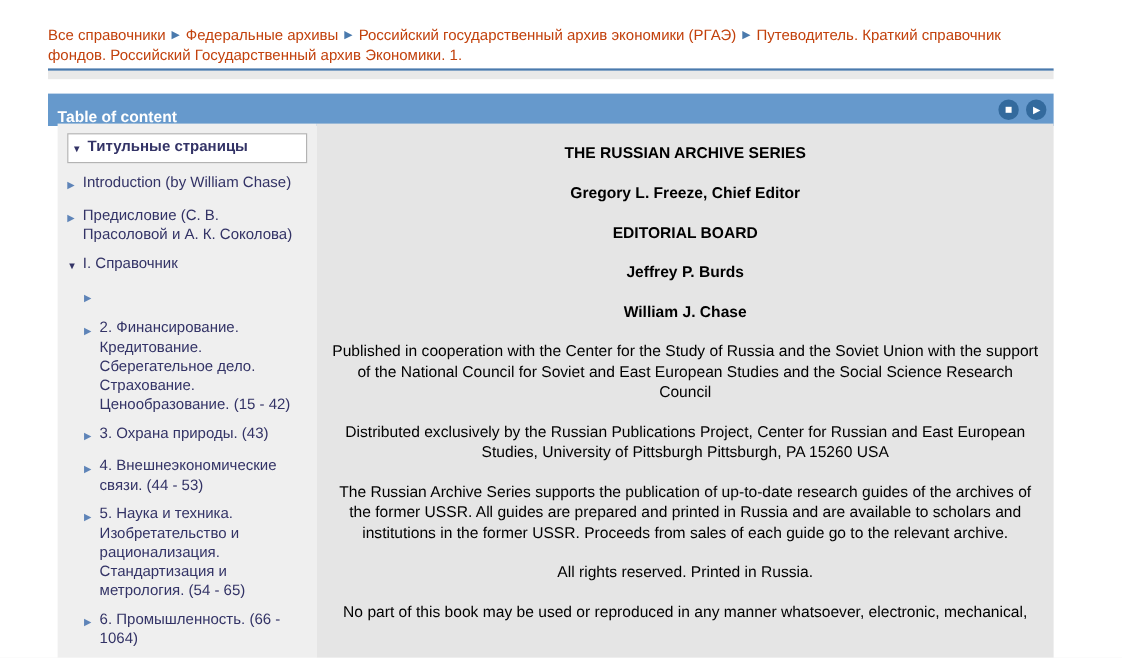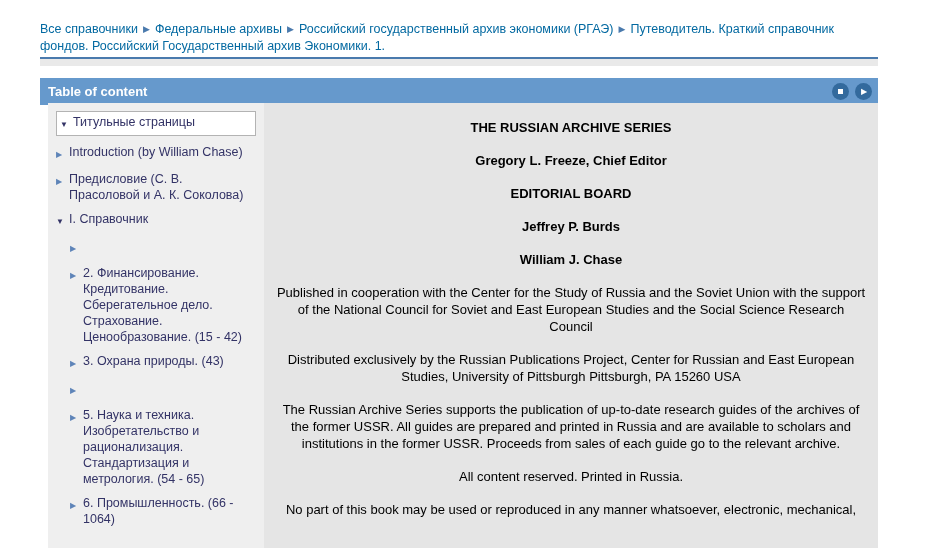--- a/index.html
+++ b/index.html
@@ -2,48 +2,48 @@
 <html><head>
 <meta charset="utf-8">
 <style>
   * { margin:0; padding:0; box-sizing:border-box; }
   html,body { width:935px; height:548px; overflow:hidden; background:#ffffff;
     font-family:"Liberation Sans","DejaVu Sans",sans-serif; }
   .page { position:absolute; left:40px; top:0; width:838px; height:548px; }
 
   
   .breadcrumb { padding-top:21px; font-size:12.5px; line-height:16px; color:#4a7aad; }
-  .crumb { color:#0369a1; text-decoration:none; cursor:pointer; }
+  .crumb { color:#c2410c; text-decoration:none; cursor:pointer; }
   .crumb-sep { color:#4a7aad; font-size:9px; padding:0 5px; position:relative; top:-1px; }
   .bc-divider { margin-top:3px; height:2px; background:#4a7aad; }
   .bc-band { height:7px; background:#e9e9e9; }
 
   
   .panel-header { margin-top:12px; height:27px; background:#6699cc; position:relative;
-    display:flex; align-items:center; }
+    display:flex; align-items:flex-end; }
   .panel-title { color:#ffffff; font-weight:bold; font-size:13px; padding-left:8px; }
   .panel-buttons { position:absolute; right:6px; top:5px; display:flex; gap:6px; }
   .circle-btn { width:17px; height:17px; border-radius:50%; background:#336a9d;
     display:flex; align-items:center; justify-content:center; cursor:pointer; }
   .glyph-square { width:5px; height:5px; background:#ffffff; display:block; }
   .glyph-play { color:#ffffff; font-size:8px; line-height:1; margin-left:1px; }
 
   
   .body-area { position:absolute; left:0; top:103px; width:838px; height:445px; }
   .sidebar { position:absolute; left:8px; top:0; width:216px; height:445px;
     background:#efefef; padding:8px 8px 0 8px; overflow:hidden; }
   .nav-item { display:flex; margin-bottom:8px; font-size:12.5px; line-height:16px;
     color:#333366; cursor:pointer; }
   .nav-item.lvl1 { padding-left:14px; }
   .nav-arrow { flex:0 0 13px; font-size:8px; color:#5e84b8; padding-top:3px; }
   .nav-arrow.open { color:#333366; }
   .nav-label { flex:1; }
   .nav-selected { background:#ffffff; border:1px solid #b3b3b3; padding:2px 3px;
     font-weight:bold; margin-bottom:8px; }
-  .nav-selected .nav-label { font-weight:normal; }
+  .nav-selected .nav-label { font-weight:bold; }
 
   
   .main { position:absolute; left:224px; top:0; width:614px; height:445px;
     background:#e5e5e5; overflow:hidden; }
   .doc { width:592px; margin:0 auto; text-align:center; color:#000000; font-size:13px; }
   .doc p { margin:16px 0; line-height:17px; }
   .doc p.b { font-weight:bold; }
 </style>
 </head>
 <body>
@@ -93,20 +93,21 @@
       <div class="nav-item lvl1">
         <span class="nav-arrow">▶</span>
         <span class="nav-label">2. Финансирование. Кредитование. Сберегательное дело. Страхование. Ценообразование. (15 - 42)</span>
       </div>
       <div class="nav-item lvl1">
         <span class="nav-arrow">▶</span>
         <span class="nav-label">3. Охрана природы. (43)</span>
       </div>
       <div class="nav-item lvl1">
         <span class="nav-arrow">▶</span>
+        <span class="nav-label">4. Внешнеэкономические связи. (44 - 53)</span>
       </div>
       <div class="nav-item lvl1">
         <span class="nav-arrow">▶</span>
         <span class="nav-label">5. Наука и техника. Изобретательство и рационализация. Стандартизация и метрология. (54 - 65)</span>
       </div>
       <div class="nav-item lvl1">
         <span class="nav-arrow">▶</span>
         <span class="nav-label">6. Промышленность. (66 - 1064)</span>
       </div>
 
@@ -115,19 +116,19 @@
     <div class="main">
       <div class="doc">
         <p class="b">THE RUSSIAN ARCHIVE SERIES</p>
         <p class="b">Gregory L. Freeze, Chief Editor</p>
         <p class="b">EDITORIAL BOARD</p>
         <p class="b">Jeffrey P. Burds</p>
         <p class="b">William J. Chase</p>
         <p>Published in cooperation with the Center for the Study of Russia and the Soviet Union with the support of the National Council for Soviet and East European Studies and the Social Science Research Council</p>
         <p>Distributed exclusively by the Russian Publications Project, Center for Russian and East European Studies, University of Pittsburgh Pittsburgh, PA 15260 USA</p>
         <p>The Russian Archive Series supports the publication of up-to-date research guides of the archives of the former USSR. All guides are prepared and printed in Russia and are available to scholars and institutions in the former USSR. Proceeds from sales of each guide go to the relevant archive.</p>
-        <p>All content reserved. Printed in Russia.</p>
+        <p>All rights reserved. Printed in Russia.</p>
         <p>No part of this book may be used or reproduced in any manner whatsoever, electronic, mechanical,</p>
       </div>
     </div>
 
   </div>
 </div>
 
 </body></html>

